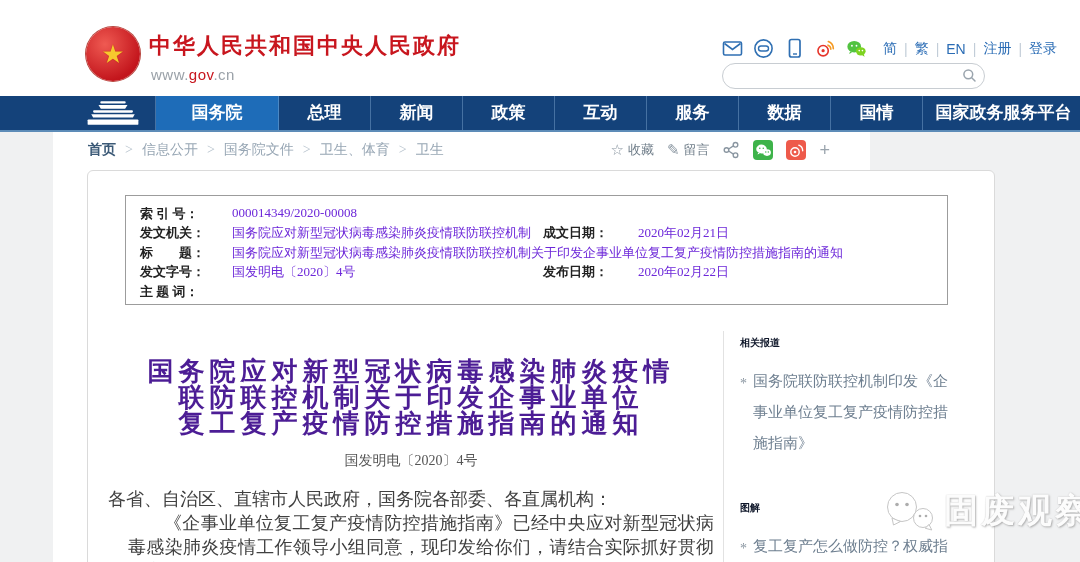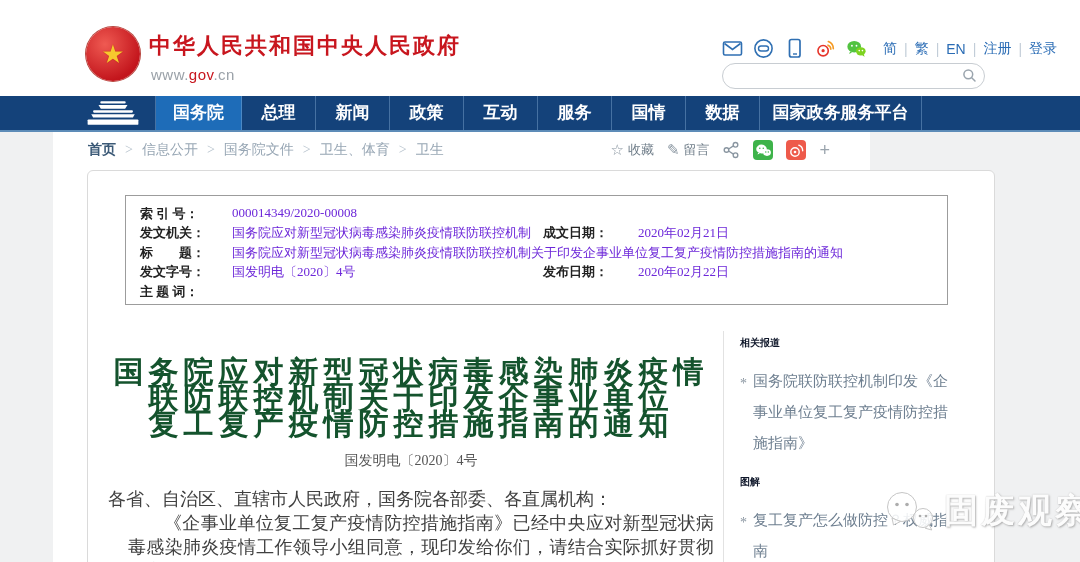--- a/index.html
+++ b/index.html
@@ -26,22 +26,22 @@
     font-size:13px;background:transparent;font-family:"Liberation Sans",sans-serif;}
   .search .mag{position:absolute;right:7px;top:4px;cursor:pointer;}
 
   
   .nav{position:absolute;left:0;top:96px;width:1080px;height:34px;background:var(--nav_bg,#14427A);
     border-bottom:2px solid var(--nav_edge,#5D8CB8);display:flex;padding-left:70px;box-sizing:border-box;}
   .nav{box-sizing:content-box;}
   .nav-cell{height:34px;line-height:34px;text-align:center;color:#fff;font-size:17px;font-weight:bold;
     border-right:1px solid rgba(130,170,210,.45);box-sizing:border-box;cursor:pointer;white-space:nowrap;}
   .nav-home{width:86px;display:flex;align-items:center;justify-content:center;}
-  .nav-std{width:74px;}
-  .nav-wide{width:86px;background:var(--nav_active,#1E6CB8);}
+  .nav-std{width:92px;}
+  .nav-wide{width:123px;background:var(--nav_active,#1E6CB8);}
   .nav-last{width:162px;}
 
   
   .page-bg{position:absolute;left:0;top:132px;width:1080px;bottom:0;background:var(--page_bg,#F0F1F2);}
   .content-col{position:absolute;left:53px;top:0;width:817px;bottom:0;background:#fff;}
 
   .crumbs{position:absolute;left:35px;top:0;height:36px;display:flex;align-items:center;
     font-family:"Liberation Serif","DejaVu Serif",serif;font-size:14px;white-space:nowrap;}
   .crumb-home{color:#3c5a77;font-weight:bold;cursor:pointer;}
   .crumb{color:#97a6b4;cursor:pointer;}
@@ -65,33 +65,33 @@
     font-family:"Liberation Serif","DejaVu Serif",serif;font-size:13px;}
   .meta-row{display:flex;height:19.5px;align-items:center;padding:0 14px;white-space:nowrap;}
   .m-left{width:403px;display:flex;flex:none;}
   .m-right{display:flex;flex:1;}
   .m-label{font-weight:bold;color:#222;width:92px;flex:none;}
   .m-label.r{width:95px;}
   .m-value{color:#6d28d9;overflow:hidden;}
 
   .article{position:absolute;left:20px;top:188px;width:606px;
     font-family:"Liberation Serif","DejaVu Serif",serif;}
-  .doc-title{font-size:30px;font-weight:bold;color:#14532d;text-align:center;
+  .doc-title{font-size:26px;font-weight:bold;color:#4c1d95;text-align:center;
     line-height:26px;letter-spacing:5px;}
   .doc-num{margin-top:14px;text-align:center;font-size:14px;color:#555;line-height:20px;}
   .doc-body{margin-top:16px;font-size:18px;color:#404040;line-height:24px;text-align:justify;}
   .doc-body p{margin:0;}
   .doc-body p.indent{text-indent:2em;margin-left:20px;}
 
   .side-divider{position:absolute;left:635px;top:160px;bottom:0;width:0;
     border-left:1px solid #e2e2e2;}
   .sidebar{position:absolute;left:652px;top:165px;width:218px;
     font-family:"Liberation Serif","DejaVu Serif",serif;}
   .side-h{font-size:10px;font-weight:bold;color:#0f172a;cursor:pointer;}
-  .side-h.second{margin-top:16px;}
+  .side-h.second{margin-top:42px;}
   .side-item{position:relative;margin-top:16px;padding-left:13px;font-size:15px;color:#6e7f90;
     line-height:31px;cursor:pointer;}
   .side-item .bullet{position:absolute;left:0;top:2px;color:#8a96a1;font-size:14px;}
 
   
   .watermark{position:absolute;left:882px;top:488px;display:flex;align-items:center;gap:6px;z-index:50;pointer-events:none;}
   .wm-text{font-size:34px;font-weight:bold;letter-spacing:3px;color:rgba(255,255,255,0.95);
     text-shadow:0 0 1px #bdbdbd,1px 1px 2px rgba(120,120,120,.55);white-space:nowrap;}
 
   svg{display:block;}
@@ -180,22 +180,22 @@
         <path d="M8 14.4h48l-2 3.6H10z"></path>
         <rect x="4" y="20" width="56" height="6" rx="1"></rect>
       </svg>
     </div>
     <div class="nav-cell nav-wide">国务院</div>
     <div class="nav-cell nav-std">总理</div>
     <div class="nav-cell nav-std">新闻</div>
     <div class="nav-cell nav-std">政策</div>
     <div class="nav-cell nav-std">互动</div>
     <div class="nav-cell nav-std">服务</div>
+    <div class="nav-cell nav-std">数据</div>
     <div class="nav-cell nav-std">国情</div>
-    <div class="nav-cell nav-std">数据</div>
     <div class="nav-cell nav-last">国家政务服务平台</div>
   </div>
 
   <div class="page-bg">
     <div class="content-col">
 
       <div class="crumbs">
         <span class="crumb-home">首页</span>
         <span class="crumb-sep">&gt;</span>
         <span class="crumb">信息公开</span>

